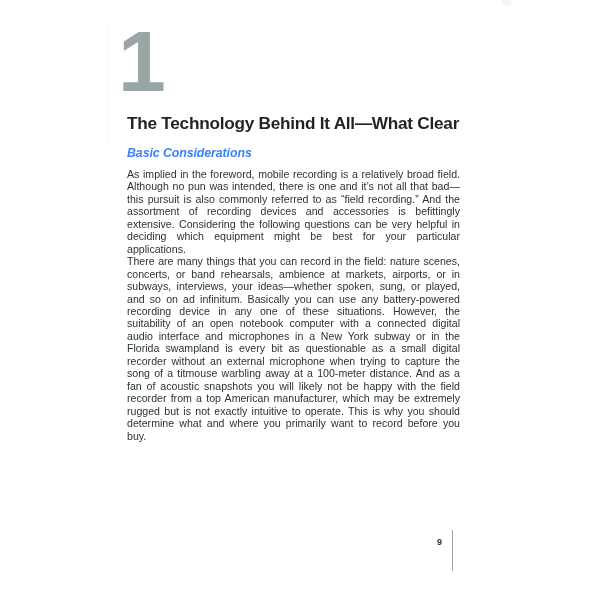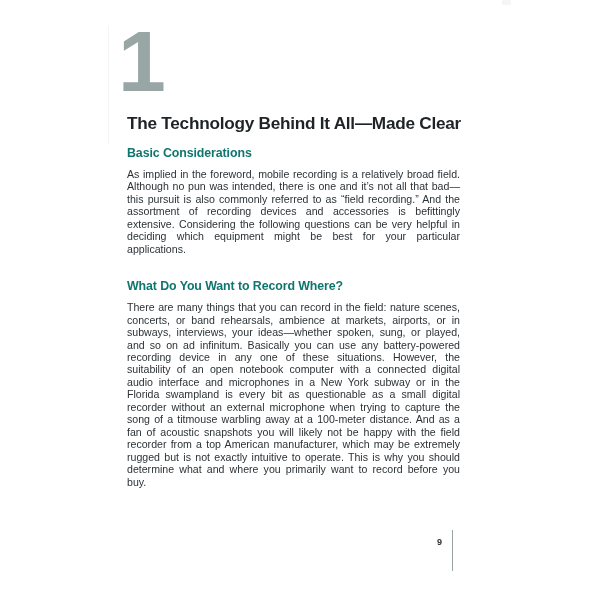--- a/index.html
+++ b/index.html
@@ -77,22 +77,23 @@
     margin: 0 0 13px 0;
     white-space: nowrap;
   }
 
   .section-head {
     font-family: "Liberation Sans", "DejaVu Sans", sans-serif;
     font-weight: bold;
     font-size: 12.4px;
     line-height: 15px;
     letter-spacing: -0.1px;
-    color: #0f766e;
+    color: #3b82f6;
     margin: 0 0 7px 0;
+    font-style: italic;
   }
 
   .section-head.spaced {
     margin-top: 24px;
   }
 
   .body-par {
     font-family: Liberation Sans, sans-serif;
     font-size: 10.6px;
     line-height: 12.45px;
@@ -129,27 +130,26 @@
 
 <div id="page">
 
   <div class="scan-speck"></div>
   <div class="gutter-rule"></div>
 
   <div class="chapter-number">1</div>
 
   <div class="column">
 
-    <h1 class="chapter-title">The Technology Behind It All—Made Clear</h1>
+    <h1 class="chapter-title">The Technology Behind It All—What Clear</h1>
 
     <h2 class="section-head">Basic Considerations</h2>
 
     <p class="body-par">As implied in the foreword, mobile recording is a relatively broad field. Although no pun was intended, there is one and it’s not all that bad—this pursuit is also commonly referred to as “field recording.” And the assortment of recording devices and accessories is befittingly extensive. Considering the following questions can be very helpful in deciding which equipment might be best for your particular applications.</p>
 
-    <h2 class="section-head spaced">What Do You Want to Record Where?</h2>
 
     <p class="body-par">There are many things that you can record in the field: nature scenes, concerts, or band rehearsals, ambience at markets, airports, or in subways, interviews, your ideas—whether spoken, sung, or played, and so on ad infinitum. Basically you can use any battery-powered recording device in any one of these situations. However, the suitability of an open notebook computer with a connected digital audio interface and microphones in a New York subway or in the Florida swampland is every bit as questionable as a small digital recorder without an external microphone when trying to capture the song of a titmouse warbling away at a 100-meter distance. And as a fan of acoustic snapshots you will likely not be happy with the field recorder from a top American manufacturer, which may be extremely rugged but is not exactly intuitive to operate. This is why you should determine what and where you primarily want to record before you buy.</p>
 
   </div>
 
   <div class="folio">9</div>
   <div class="folio-rule"></div>
 
 </div>
 

